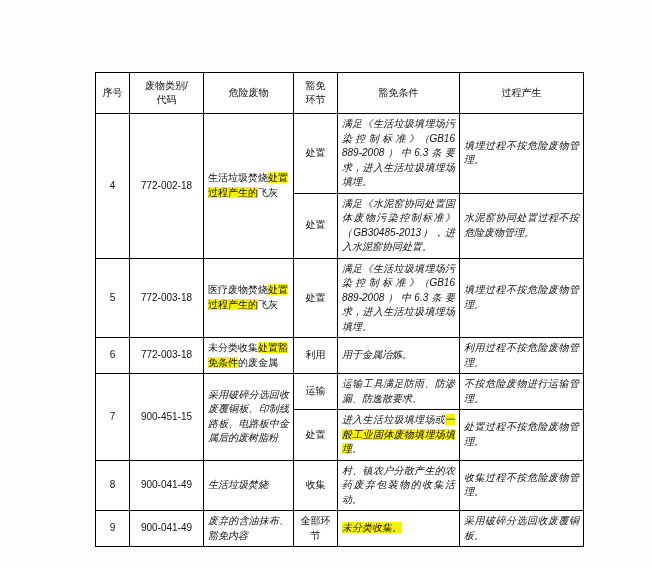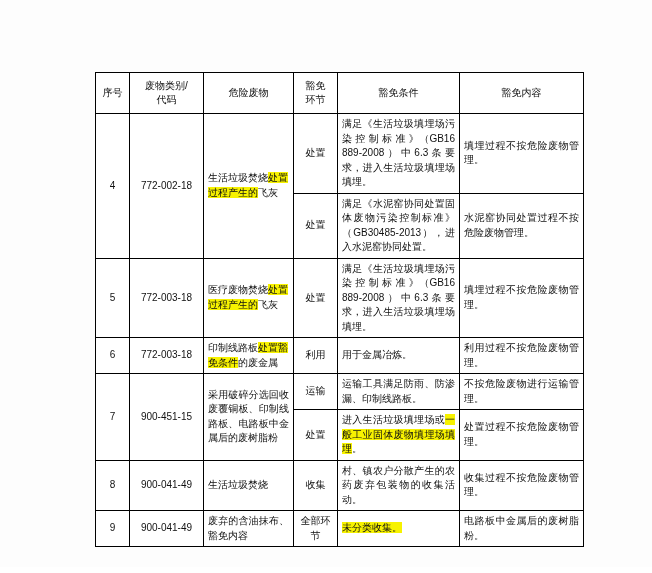--- a/index.html
+++ b/index.html
@@ -53,20 +53,21 @@
   .col-link { width: 44px; }
   .col-cond { width: 122px; }
   .col-content { width: 124px; }
 
   td.center {
     text-align: center;
   }
   td.just {
     text-align: justify;
     text-align-last: left;
+    font-style: italic;
   }
   .hl {
     background: #f7f200;
   }
   .header-line2 {
     display: block;
   }
   .bottom-fade {
     position: absolute;
     left: 0;
@@ -96,21 +97,21 @@
           <th>
             <span class="header-line2">废物类别/</span>
             <span class="header-line2">代码</span>
           </th>
           <th>危险废物</th>
           <th>
             <span class="header-line2">豁免</span>
             <span class="header-line2">环节</span>
           </th>
           <th>豁免条件</th>
-          <th>豁免内容</th>
+          <th>过程产生</th>
         </tr>
       </thead>
       <tbody>
 
         <tr>
           <td class="center" rowspan="2">4</td>
           <td class="center" rowspan="2">772-002-18</td>
           <td rowspan="2"><span>生活垃圾焚烧</span><span class="hl">处置</span><span class="hl">过程产生的</span><span>飞灰</span></td>
           <td class="center">处置</td>
           <td class="just">满足《生活垃圾填埋场污 染 控 制 标 准 》（GB16889-2008）中6.3条要求，进入生活垃圾填埋场填埋。</td>
@@ -127,32 +128,32 @@
           <td class="center">772-003-18</td>
           <td><span>医疗废物焚烧</span><span class="hl">处置</span><span class="hl">过程产生的</span><span>飞灰</span></td>
           <td class="center">处置</td>
           <td class="just">满足《生活垃圾填埋场污 染 控 制 标 准 》（GB16889-2008）中6.3条要求，进入生活垃圾填埋场填埋。</td>
           <td class="just">填埋过程不按危险废物管理。</td>
         </tr>
 
         <tr>
           <td class="center">6</td>
           <td class="center">772-003-18</td>
-          <td><span>印制线路板</span><span class="hl">处置</span><span class="hl">豁免条件</span><span>的废金属</span></td>
+          <td><span>未分类收集</span><span class="hl">处置</span><span class="hl">豁免条件</span><span>的废金属</span></td>
           <td class="center">利用</td>
           <td class="just">用于金属冶炼。</td>
           <td class="just">利用过程不按危险废物管理。</td>
         </tr>
 
         <tr>
           <td class="center" rowspan="2">7</td>
           <td class="center" rowspan="2">900-451-15</td>
           <td rowspan="2" class="just">采用破碎分选回收废覆铜板、印制线路板、电路板中金属后的废树脂粉</td>
           <td class="center">运输</td>
-          <td class="just">运输工具满足防雨、防渗漏、印制线路板。</td>
+          <td class="just">运输工具满足防雨、防渗漏、防逸散要求。</td>
           <td class="just">不按危险废物进行运输管理。</td>
         </tr>
         <tr>
           <td class="center">处置</td>
           <td class="just"><span>进入生活垃圾填埋场或</span><span class="hl">一般工业固体废物填埋场填埋</span><span>。</span></td>
           <td class="just">处置过程不按危险废物管理。</td>
         </tr>
 
         <tr>
           <td class="center">8</td>
@@ -162,20 +163,20 @@
           <td class="just">村、镇农户分散产生的农药废弃包装物的收集活动。</td>
           <td class="just">收集过程不按危险废物管理。</td>
         </tr>
 
         <tr>
           <td class="center">9</td>
           <td class="center">900-041-49</td>
           <td class="just">废弃的含油抹布、豁免内容</td>
           <td class="center">全部环节</td>
           <td class="just"><span class="hl">未分类收集。</span></td>
-          <td class="just">电路板中金属后的废树脂粉。</td>
+          <td class="just">采用破碎分选回收废覆铜板。</td>
         </tr>
 
       </tbody>
     </table>
   </div>
   <div class="bottom-fade"></div>
 </div>
 
 </body></html>

